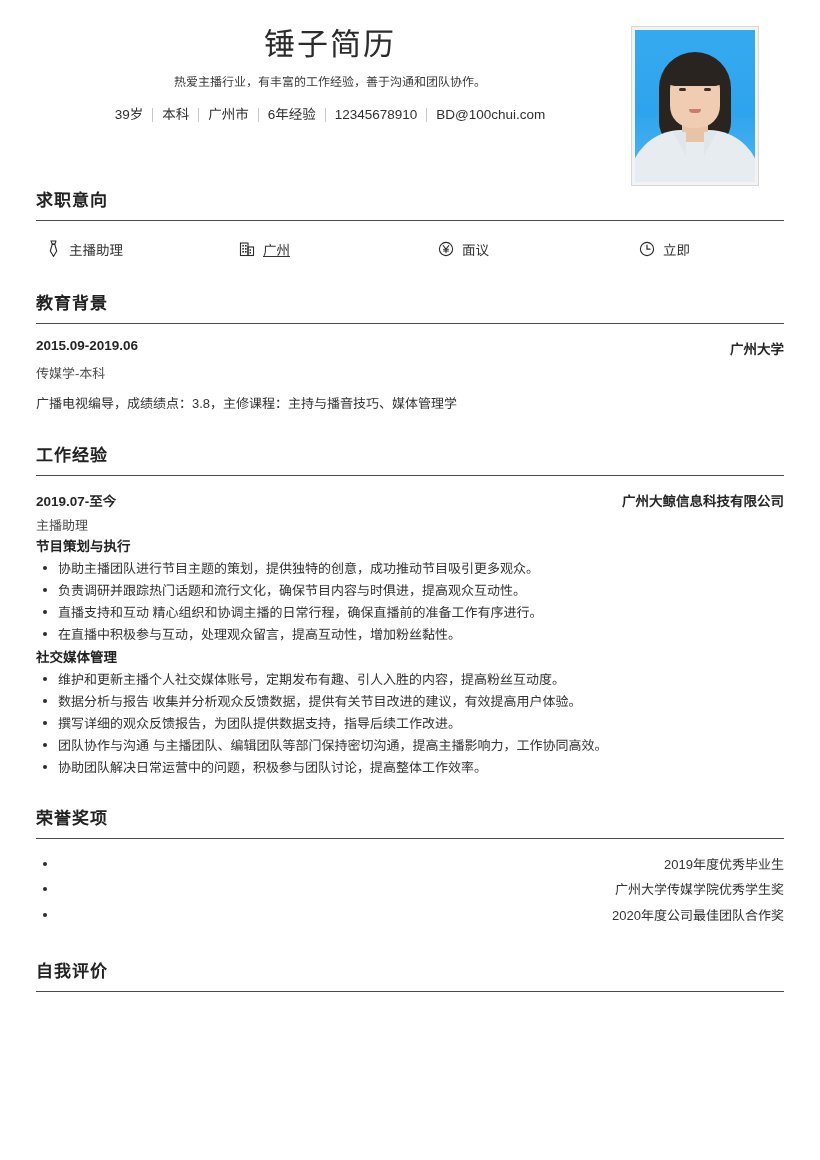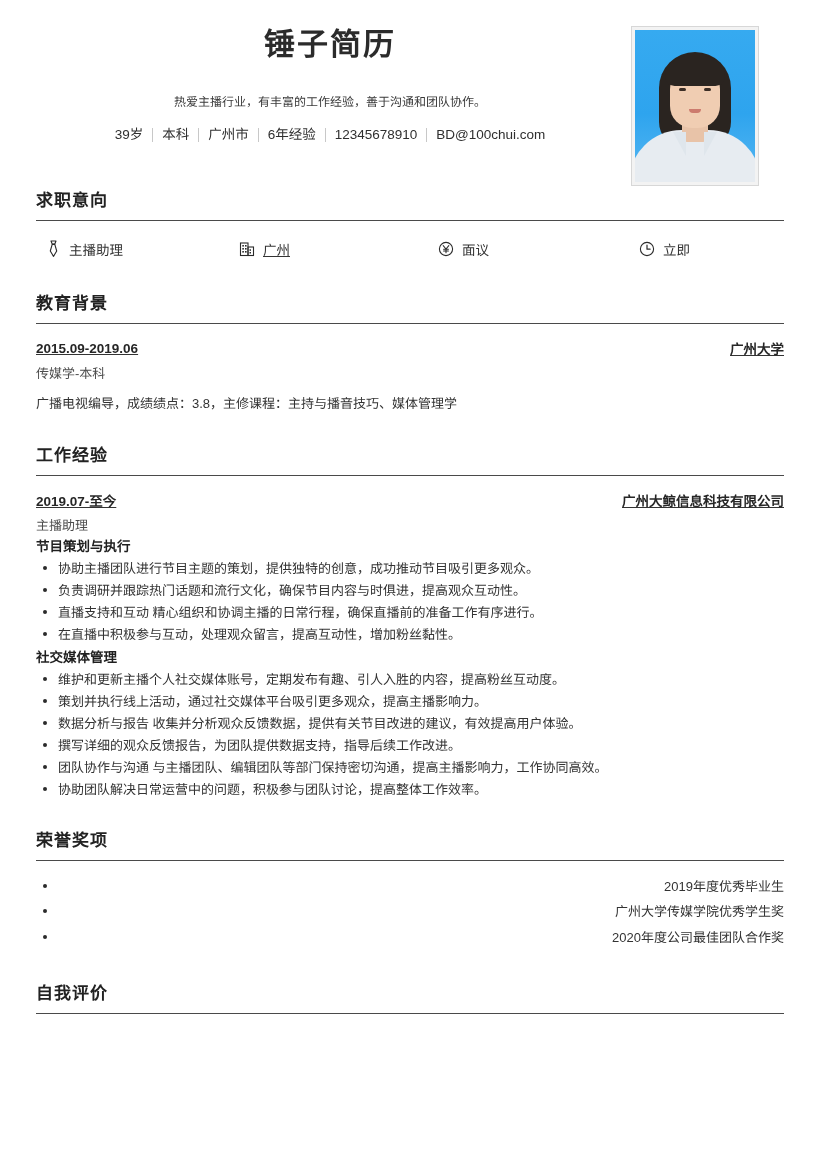--- a/index.html
+++ b/index.html
@@ -29,24 +29,24 @@
     position: relative;
     padding: 26px 0 14px 0;
     min-height: 160px;
   }
   .header-text {
     padding-right: 160px;
     text-align: center;
   }
   .resume-title {
     font-size: 31px;
-    font-weight: bold;
+    font-weight: normal;
     color: #2b2b2b;
     letter-spacing: 2px;
-    margin: 0 0 30px 0;
+    margin: 0 0 10px 0;
     line-height: 1.2;
   }
   .resume-summary {
     font-size: 12px;
     color: #3a3a3a;
     margin: 0 0 14px 0;
     line-height: 1.5;
   }
   .contact-line {
     font-size: 13.5px;
@@ -186,22 +186,21 @@
   .intent-item.pos { padding-left: 6px; }
   .intent-item.loc { padding-left: 14px; text-decoration: underline; }
   .intent-item.sal { padding-left: 28px; }
   .intent-item.time { padding-left: 44px; }
 
   
   .entry { padding-top: 14px; }
   .entry-top {
     display: flex;
     justify-content: space-between;
-    align-items: center;
-    text-decoration: underline;
+    align-items: flex-start;
   }
   .entry-date {
     font-size: 13.5px;
     font-weight: bold;
     color: #262626;
   }
   .entry-org {
     font-size: 13.5px;
     font-weight: bold;
     color: #262626;
@@ -398,21 +397,20 @@
           <li>负责调研并跟踪热门话题和流行文化，确保节目内容与时俱进，提高观众互动性。</li>
           <li>直播支持和互动 精心组织和协调主播的日常行程，确保直播前的准备工作有序进行。</li>
           <li>在直播中积极参与互动，处理观众留言，提高互动性，增加粉丝黏性。</li>
         </ul>
       </div>
 
       <div>
         <div class="group-title">社交媒体管理</div>
         <ul class="bullets">
           <li>维护和更新主播个人社交媒体账号，定期发布有趣、引人入胜的内容，提高粉丝互动度。</li>
-          <li>策划并执行线上活动，通过社交媒体平台吸引更多观众，提高主播影响力。</li>
           <li>数据分析与报告 收集并分析观众反馈数据，提供有关节目改进的建议，有效提高用户体验。</li>
           <li>撰写详细的观众反馈报告，为团队提供数据支持，指导后续工作改进。</li>
           <li>团队协作与沟通 与主播团队、编辑团队等部门保持密切沟通，提高主播影响力，工作协同高效。</li>
           <li>协助团队解决日常运营中的问题，积极参与团队讨论，提高整体工作效率。</li>
         </ul>
       </div>
 
     </div>
   </div>
 

